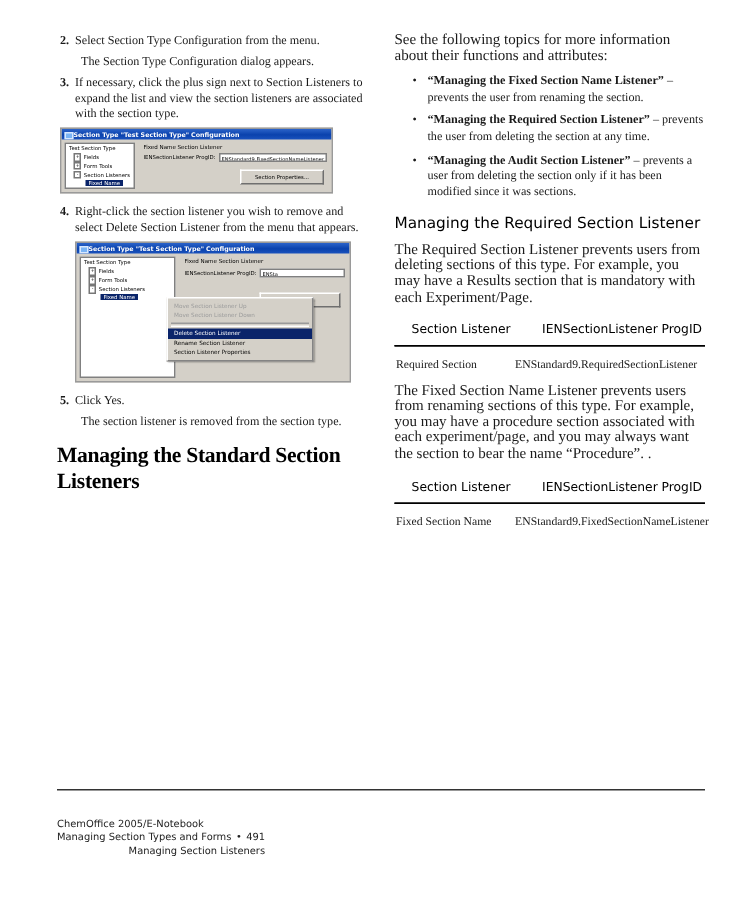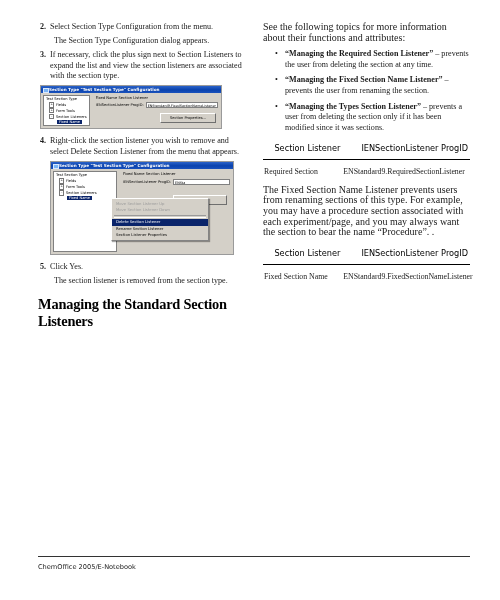--- a/index.html
+++ b/index.html
@@ -295,21 +295,21 @@
     border-bottom: 1px solid #ffffff;
     margin: 1.5px 2px;
   }
   
   .footer {
     position: absolute;
     left: 38px;
     right: 30px;
     bottom: 28px;
     border-top: 0.8px solid #333;
-    padding-top: 6px;
+    padding-top: 18px;
     display: flex;
     justify-content: space-between;
     align-items: flex-start;
     font-family: "DejaVu Sans", sans-serif;
     font-size: 6.6px;
     line-height: 9px;
     color: #222;
     flex-direction: column;
   }
   .footer-right {
@@ -424,30 +424,32 @@
 
       <h1 class="h-big">Managing the Standard Section Listeners</h1>
     </div>
 
     <div class="col">
 
       <p class="body">See the following topics for more information about their functions and attributes:</p>
 
       <ul class="bullets">
         <li>
+          <span class="bold-q">“Managing the Fixed Section Name Listener”</span><span> – prevents the user from renaming the section.</span>
+        </li>
+        <li>
           <span class="bold-q">“Managing the Required Section Listener”</span><span> – prevents the user from deleting the section at any time.</span>
         </li>
         <li>
-          <span class="bold-q">“Managing the Fixed Section Name Listener”</span><span> – prevents the user from renaming the section.</span>
-        </li>
-        <li>
-          <span class="bold-q">“Managing the Types Section Listener”</span><span> – prevents a user from deleting the section only if it has been modified since it was sections.</span>
+          <span class="bold-q">“Managing the Audit Section Listener”</span><span> – prevents a user from deleting the section only if it has been modified since it was sections.</span>
         </li>
       </ul>
 
+      <h2 class="h-sub">Managing the Required Section Listener</h2>
+      <p class="body">The Required Section Listener prevents users from deleting sections of this type. For example, you may have a Results section that is mandatory with each Experiment/Page.</p>
 
       <table class="listener-table">
         <thead>
           <tr>
             <th class="c1">Section Listener</th>
             <th class="c2">IENSectionListener ProgID</th>
           </tr>
         </thead>
         <tbody>
           <tr>
@@ -471,14 +473,20 @@
             <td class="c1">Fixed Section Name</td>
             <td class="c2">ENStandard9.FixedSectionNameListener</td>
           </tr>
         </tbody>
       </table>
     </div>
   </div>
 
   <div class="footer">
     <div>ChemOffice 2005/E-Notebook</div>
+    <div class="footer-right">
+      <div class="ln1">
+        <span>Managing Section Types and Forms</span><span class="pg-dot">•</span><span>491</span>
+      </div>
+      <div class="ln2">Managing Section Listeners</div>
+    </div>
   </div>
 </div>
 
 </body></html>

